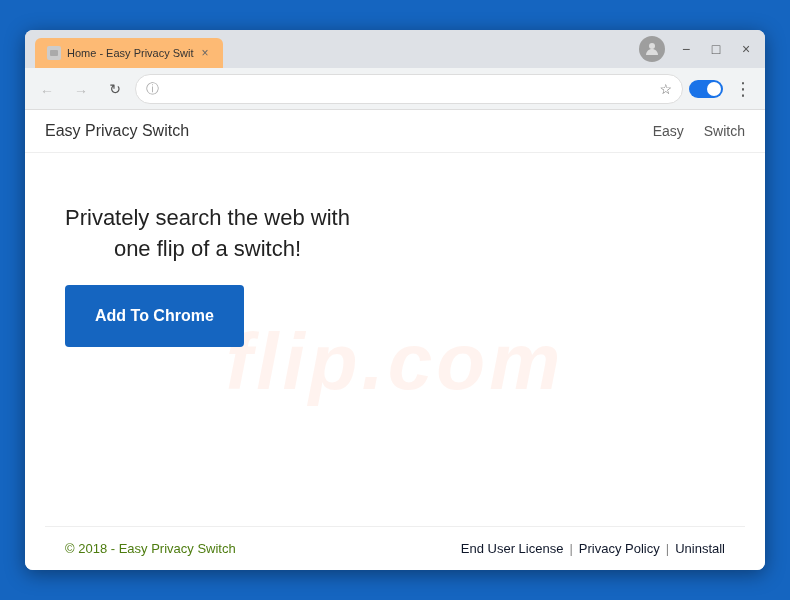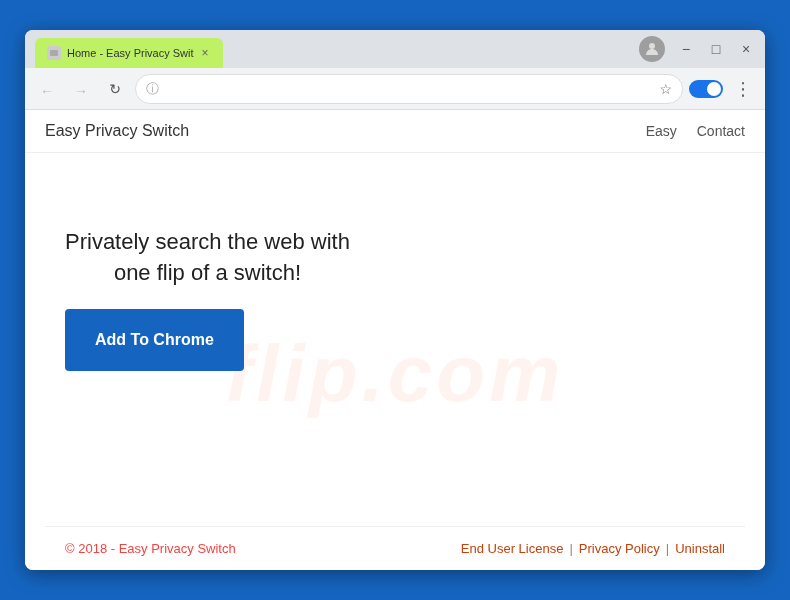--- a/index.html
+++ b/index.html
@@ -36,21 +36,21 @@
     }
 
     .tab-area {
       display: flex;
       align-items: flex-end;
       flex: 1;
       height: 100%;
     }
 
     .tab {
-      background: #bef264;
+      background: #fdba74;
       border-radius: 6px 6px 0 0;
       padding: 6px 12px;
       font-size: 12px;
       color: #333;
       display: flex;
       align-items: center;
       gap: 6px;
       height: 30px;
       min-width: 160px;
       max-width: 200px;
@@ -207,21 +207,20 @@
       font-size: 13px;
     }
 
     
     .page-content {
       background: #fff;
       flex: 1;
       display: flex;
       flex-direction: column;
       overflow: hidden;
-      gap: 24px;
     }
 
     .site-header {
       display: flex;
       align-items: center;
       justify-content: space-between;
       padding: 12px 20px;
       border-bottom: 1px solid #eee;
     }
 
@@ -304,32 +303,32 @@
       padding: 14px 20px;
       display: flex;
       align-items: center;
       justify-content: space-between;
       border-top: 1px solid #eee;
       margin-top: auto;
     }
 
     .footer-copyright {
       font-size: 13px;
-      color: #ef4444;
+      color: #4d7c0f;
     }
 
     .footer-links {
       display: flex;
       gap: 6px;
       align-items: center;
     }
 
     .footer-links a {
       font-size: 13px;
-      color: #c2410c;
+      color: #0f172a;
       text-decoration: none;
       cursor: pointer;
     }
 
     .footer-sep {
       color: #888;
       font-size: 13px;
     }
   </style>
 </head>
@@ -374,21 +373,21 @@
     <div class="nav-toggle"></div>
     <button class="nav-more">⋮</button>
   </div>
 
   <div class="page-content">
 
     <div class="site-header">
       <span class="site-logo">Easy Privacy Switch</span>
       <nav class="site-nav">
         <a>Easy</a>
-        <a>Contact</a>
+        <a>Switch</a>
       </nav>
     </div>
 
     <div class="main-area">
       <div class="watermark">flip.com</div>
 
       <div class="hero-section">
         <div class="hero-title">
           <span>Privately search the web with</span><br>
           <span>one flip of a switch!</span>

